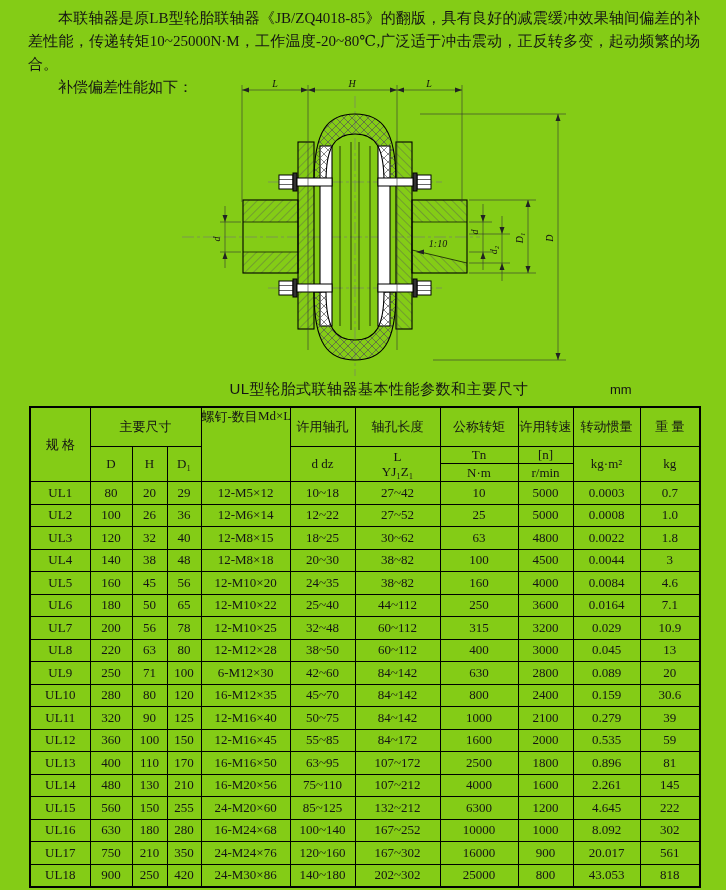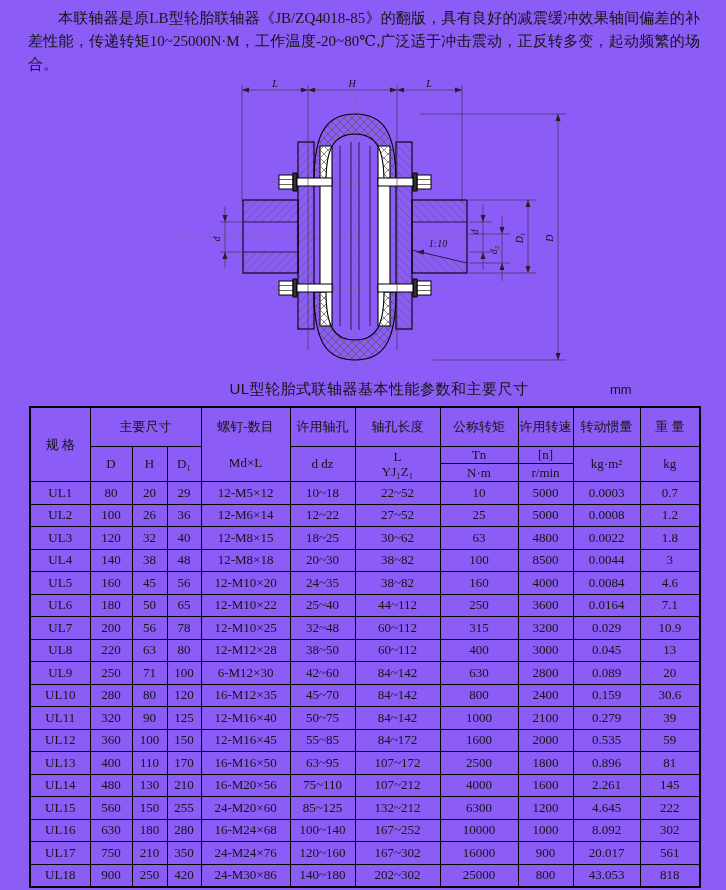--- a/index.html
+++ b/index.html
@@ -1,16 +1,16 @@
 <!DOCTYPE html>
 <html><head>
 <meta charset="utf-8">
 <style>
   html,body{margin:0;padding:0;background:#e8e8e8;}
-  #page{position:relative;width:726px;height:890px;background:#8b5cf6;color:#141414;
+  #page{position:relative;width:726px;height:890px;background:#84cc16;color:#141414;
         font-family:"Liberation Serif","DejaVu Serif",serif;overflow:hidden;margin:0 auto;}
   .intro{padding:7px 26px 0 28px;font-size:15px;line-height:23px;text-align:justify;}
   .intro p{margin:0;text-indent:2em;}
   .offset-lines div{margin-left:2.05em;line-height:23px;font-size:15px;}
   #coupling-svg{position:absolute;left:180px;top:76px;}
   .cl{stroke:#777;stroke-width:0.6;stroke-dasharray:12 3 3 3;fill:none;}
   .dimline{stroke:#333;stroke-width:0.6;fill:none;}
   .outline{stroke:#000;stroke-width:1.1;}
   .thinline{stroke:#000;stroke-width:0.7;}
   .dimtext{font-size:10px;fill:#111;font-style:italic;font-family:"Liberation Serif","DejaVu Serif",serif;}
@@ -19,30 +19,31 @@
              font-size:15px;letter-spacing:0.5px;}
   .tbl-unit{position:absolute;left:594px;top:2px;font-family:Liberation Sans, sans-serif;font-size:13px;}
   table.spec{position:absolute;left:29px;top:406px;width:670px;border-collapse:collapse;
              table-layout:fixed;font-size:13px;border:2px solid #000;}
   table.spec th,table.spec td{border:1px solid #000;text-align:center;vertical-align:middle;
              font-weight:normal;padding:0;white-space:nowrap;overflow:hidden;}
   table.spec thead tr.h1 th{height:38px;margin-left:20px;}
   table.spec thead tr.h2 th{height:15px;}
   table.spec thead tr.h3 th{height:17px;margin-top:44px;}
   table.spec tbody td{height:21.5px;}
-  .two-line{display:flex;flex-direction:column;justify-content:space-around;height:100%;}
+  .two-line{display:flex;flex-direction:row;justify-content:space-around;height:100%;}
   .tight{line-height:15px;}
 </style>
 </head>
 <body>
 
 <div id="page">
 
   <div class="intro">
     <p>本联轴器是原LB型轮胎联轴器《JB/ZQ4018-85》的翻版，具有良好的减震缓冲效果轴间偏差的补差性能，传递转矩10~25000N·M，工作温度-20~80℃,广泛适于冲击震动，正反转多变，起动频繁的场合。</p>
+    <p>补偿偏差性能如下：</p>
   </div>
 
   <svg id="coupling-svg" width="420" height="304" viewBox="0 -6 420 304">
     <defs>
       <pattern id="hatch" width="6" height="6" patternUnits="userSpaceOnUse" patternTransform="rotate(45)">
         <line x1="0" y1="0" x2="0" y2="6" stroke="#555" stroke-width="0.8"></line>
       </pattern>
       <pattern id="hatch2" width="6" height="6" patternUnits="userSpaceOnUse" patternTransform="rotate(-45)">
         <line x1="0" y1="0" x2="0" y2="6" stroke="#555" stroke-width="0.8"></line>
       </pattern>
@@ -223,38 +224,38 @@
       </tr>
     </thead>
     <tbody>
         <tr>
           <td>UL1</td>
           <td>80</td>
           <td>20</td>
           <td>29</td>
           <td>12-M5×12</td>
           <td>10~18</td>
-          <td>22~52</td>
+          <td>27~42</td>
           <td>10</td>
           <td>5000</td>
           <td>0.0003</td>
           <td>0.7</td>
         </tr>
         <tr>
           <td>UL2</td>
           <td>100</td>
           <td>26</td>
           <td>36</td>
           <td>12-M6×14</td>
           <td>12~22</td>
           <td>27~52</td>
           <td>25</td>
           <td>5000</td>
           <td>0.0008</td>
-          <td>1.2</td>
+          <td>1.0</td>
         </tr>
         <tr>
           <td>UL3</td>
           <td>120</td>
           <td>32</td>
           <td>40</td>
           <td>12-M8×15</td>
           <td>18~25</td>
           <td>30~62</td>
           <td>63</td>
@@ -264,21 +265,21 @@
         </tr>
         <tr>
           <td>UL4</td>
           <td>140</td>
           <td>38</td>
           <td>48</td>
           <td>12-M8×18</td>
           <td>20~30</td>
           <td>38~82</td>
           <td>100</td>
-          <td>8500</td>
+          <td>4500</td>
           <td>0.0044</td>
           <td>3</td>
         </tr>
         <tr>
           <td>UL5</td>
           <td>160</td>
           <td>45</td>
           <td>56</td>
           <td>12-M10×20</td>
           <td>24~35</td>

